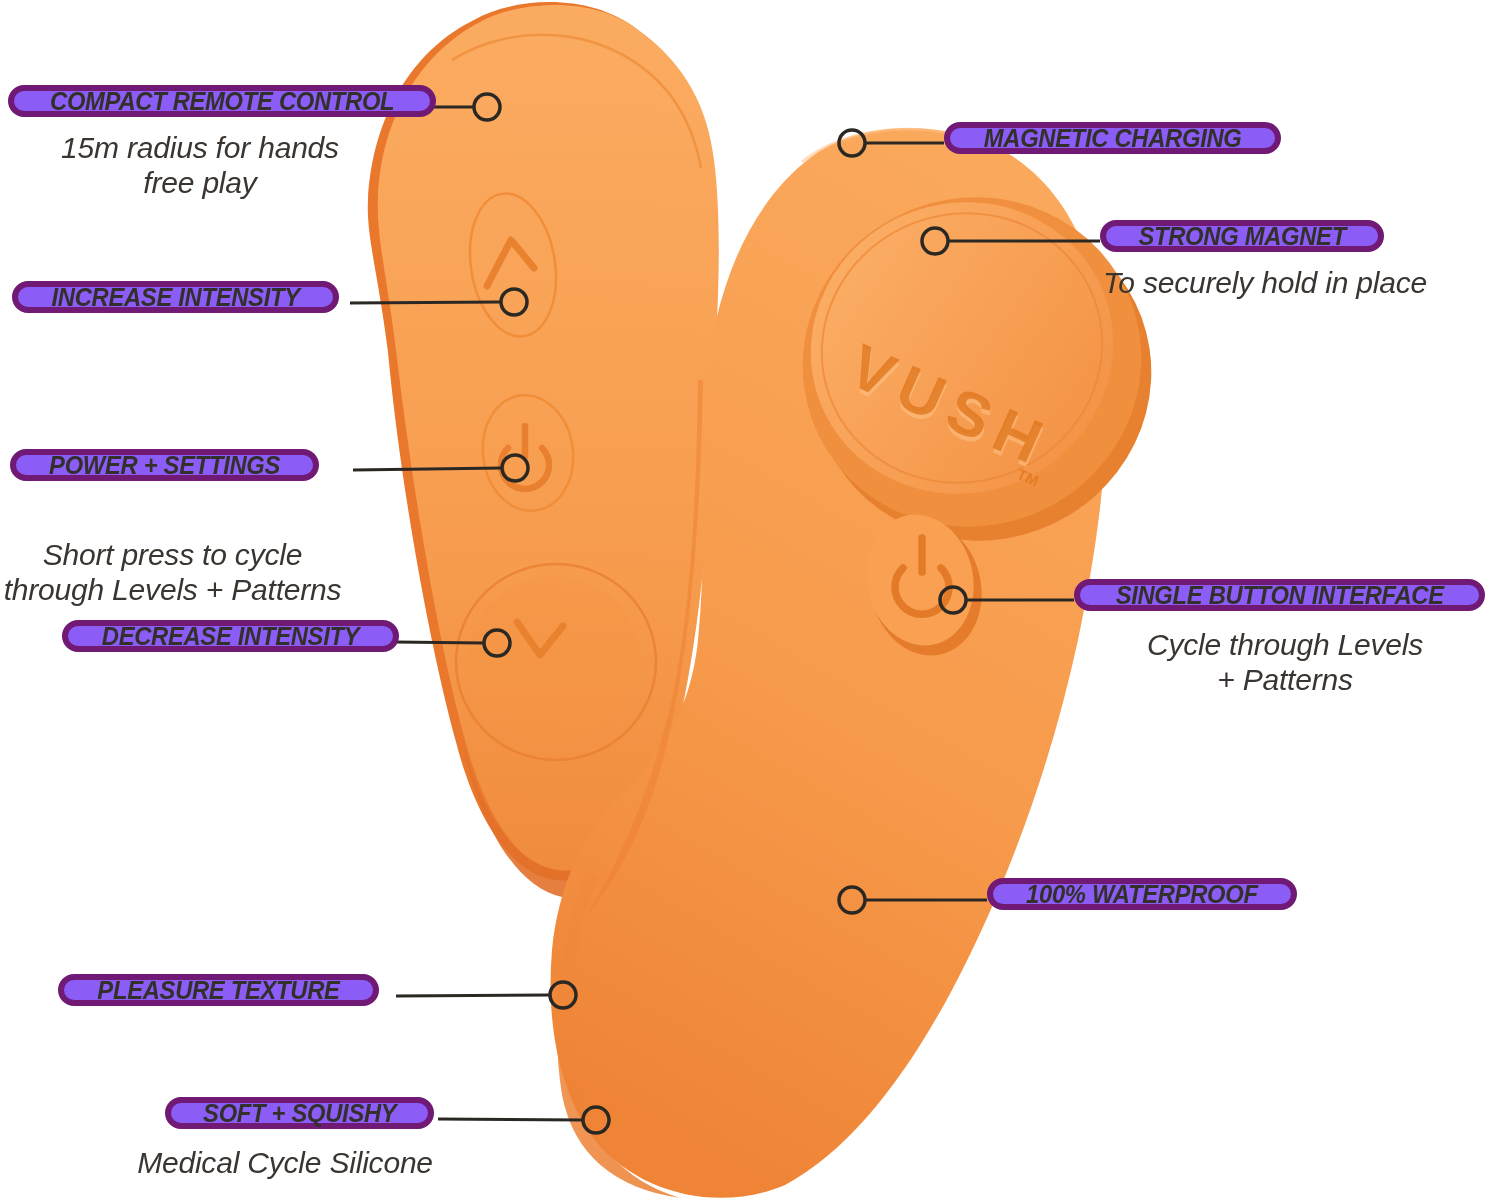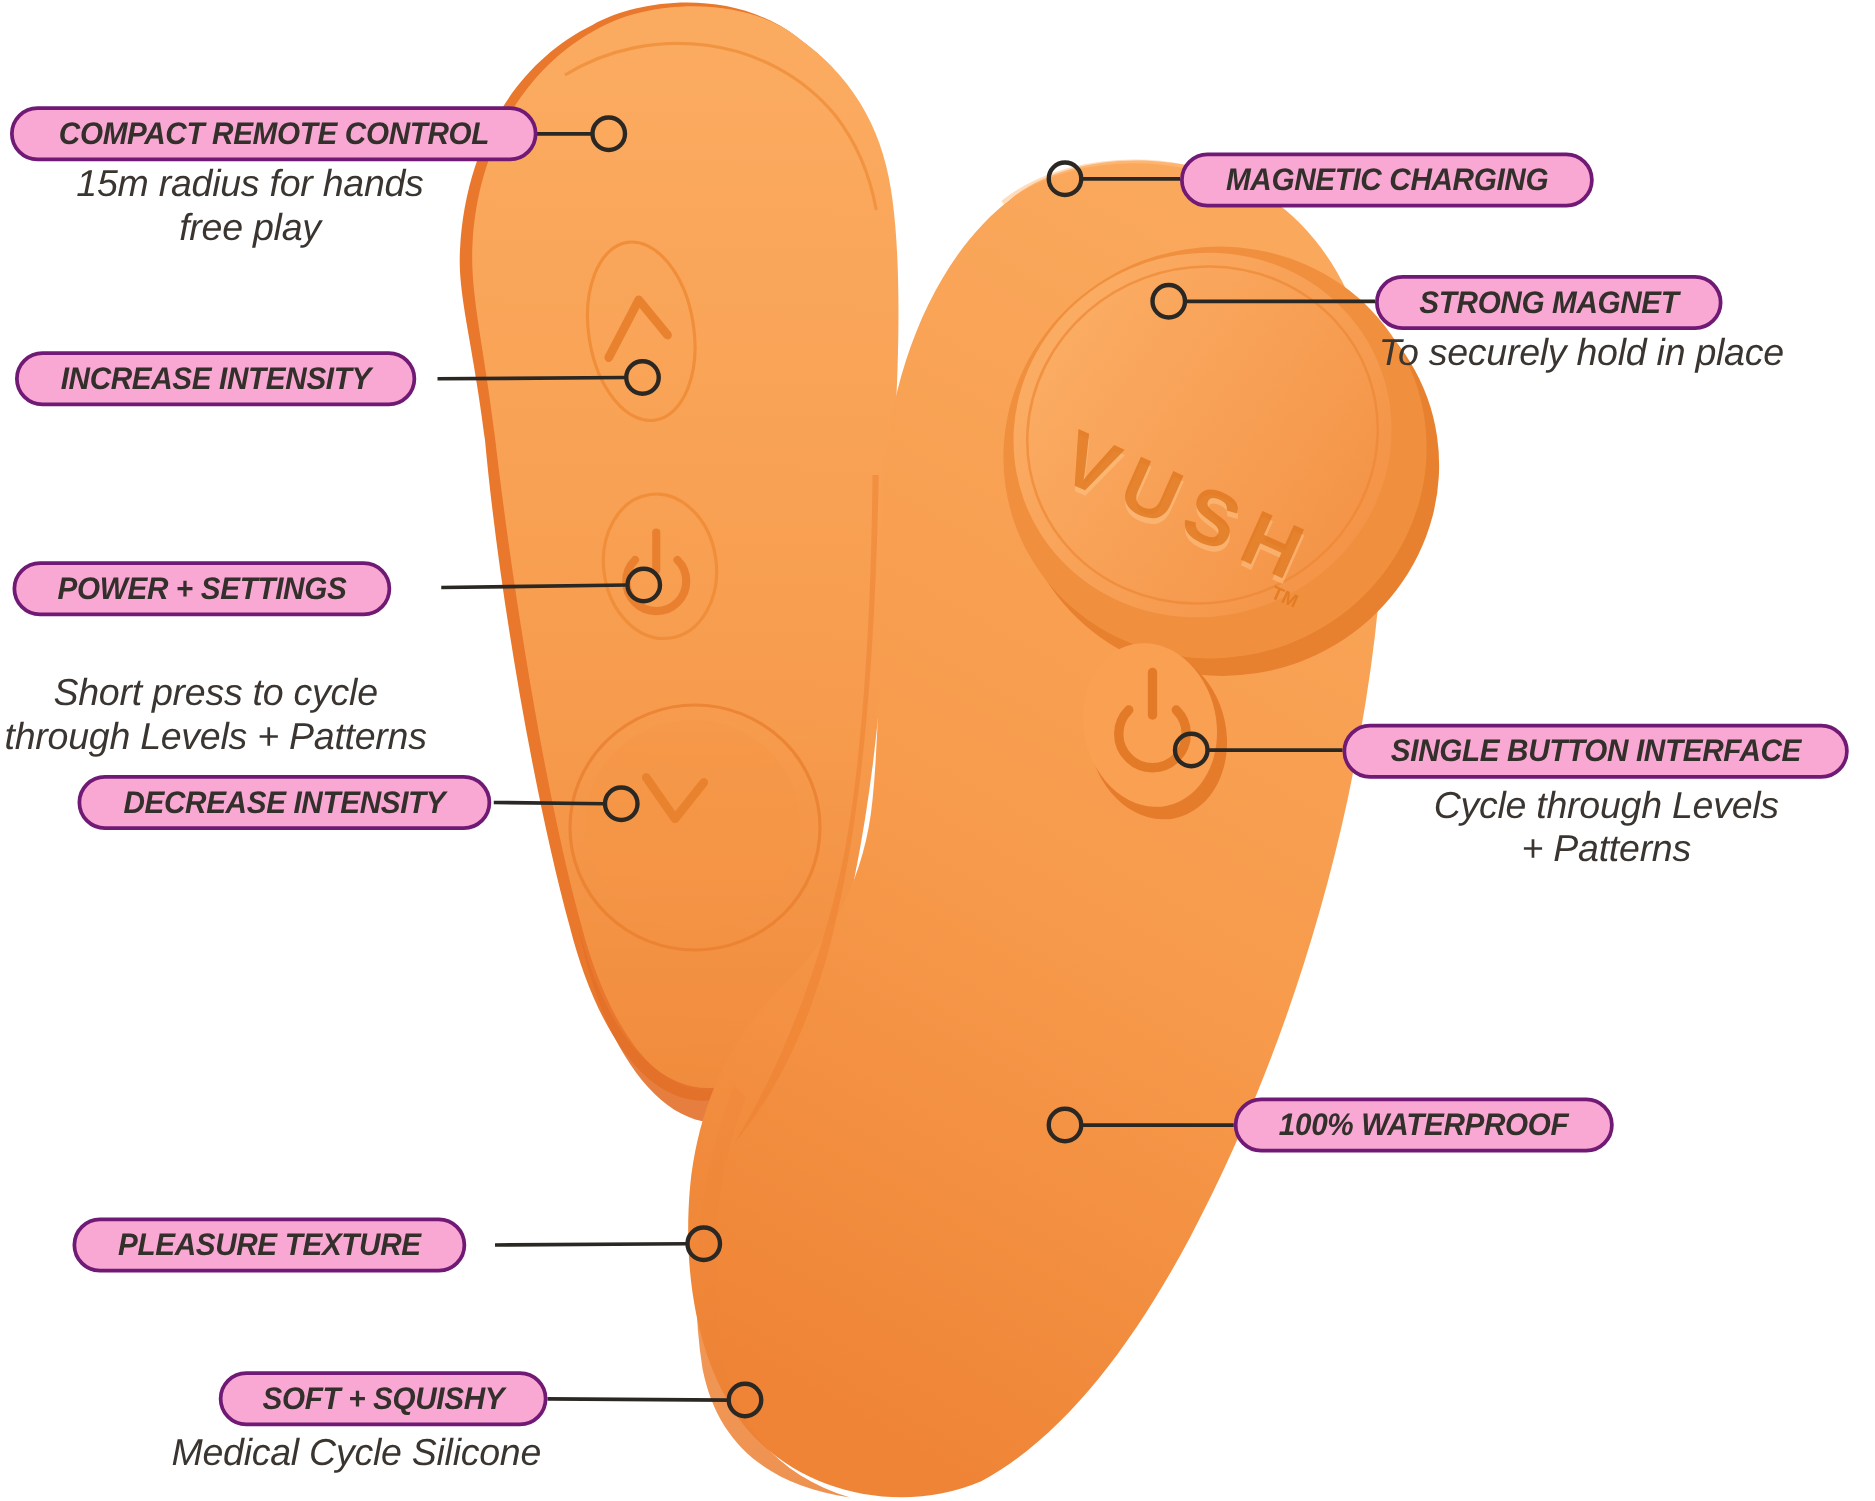--- a/index.html
+++ b/index.html
@@ -2,24 +2,24 @@
 <html><head>
 <meta charset="utf-8">
 <style>
   html,body{margin:0;padding:0;background:#ffffff;}
   #stage{
     position:relative;width:1500px;height:1201px;overflow:hidden;
     background:#ffffff;font-family:"Liberation Sans",sans-serif;
   }
   #scene{position:absolute;left:0;top:0;width:1500px;height:1201px;}
   .pill{
-    position:absolute;height:44px;box-sizing:border-box;
+    position:absolute;height:32px;box-sizing:border-box;
     display:flex;align-items:center;justify-content:center;
-    padding:0 27px;border:3px solid #701a75;border-radius:26px;
-    background:#f9a8d4;color:#33302b;white-space:nowrap;
+    padding:0 27px;border:6px solid #701a75;border-radius:26px;
+    background:#8b5cf6;color:#33302b;white-space:nowrap;
     font-style:italic;font-weight:700;font-size:25px;line-height:1;
     letter-spacing:-0.3px;z-index:3;
   }
   .pill > span{display:inline-block;transform:scaleX(.95);}
   .sub{
     position:absolute;text-align:center;white-space:pre-line;
     font-style:italic;font-weight:400;font-size:30px;line-height:1.18;
     color:#3a3530;z-index:3;letter-spacing:-0.2px;
   }
 </style>
@@ -167,21 +167,21 @@
 through Levels + Patterns</div>
 
   <div class="pill" style="left:62px;top:620px;">
     <span>DECREASE INTENSITY</span>
   </div>
 
   <div class="pill" style="left:58px;top:974px;">
     <span>PLEASURE TEXTURE</span>
   </div>
 
-  <div class="pill" style="left:175px;top:1097px;align-items:center;">
+  <div class="pill" style="left:165px;top:1097px;align-items:center;">
     <span>SOFT + SQUISHY</span>
   </div>
   <div class="sub" style="left:130px;top:1145px;width:310px;">Medical Cycle Silicone</div>
 
   <div class="pill" style="left:944px;top:122px;">
     <span>MAGNETIC CHARGING</span>
   </div>
 
   <div class="pill" style="left:1100px;top:220px;">
     <span>STRONG MAGNET</span>

